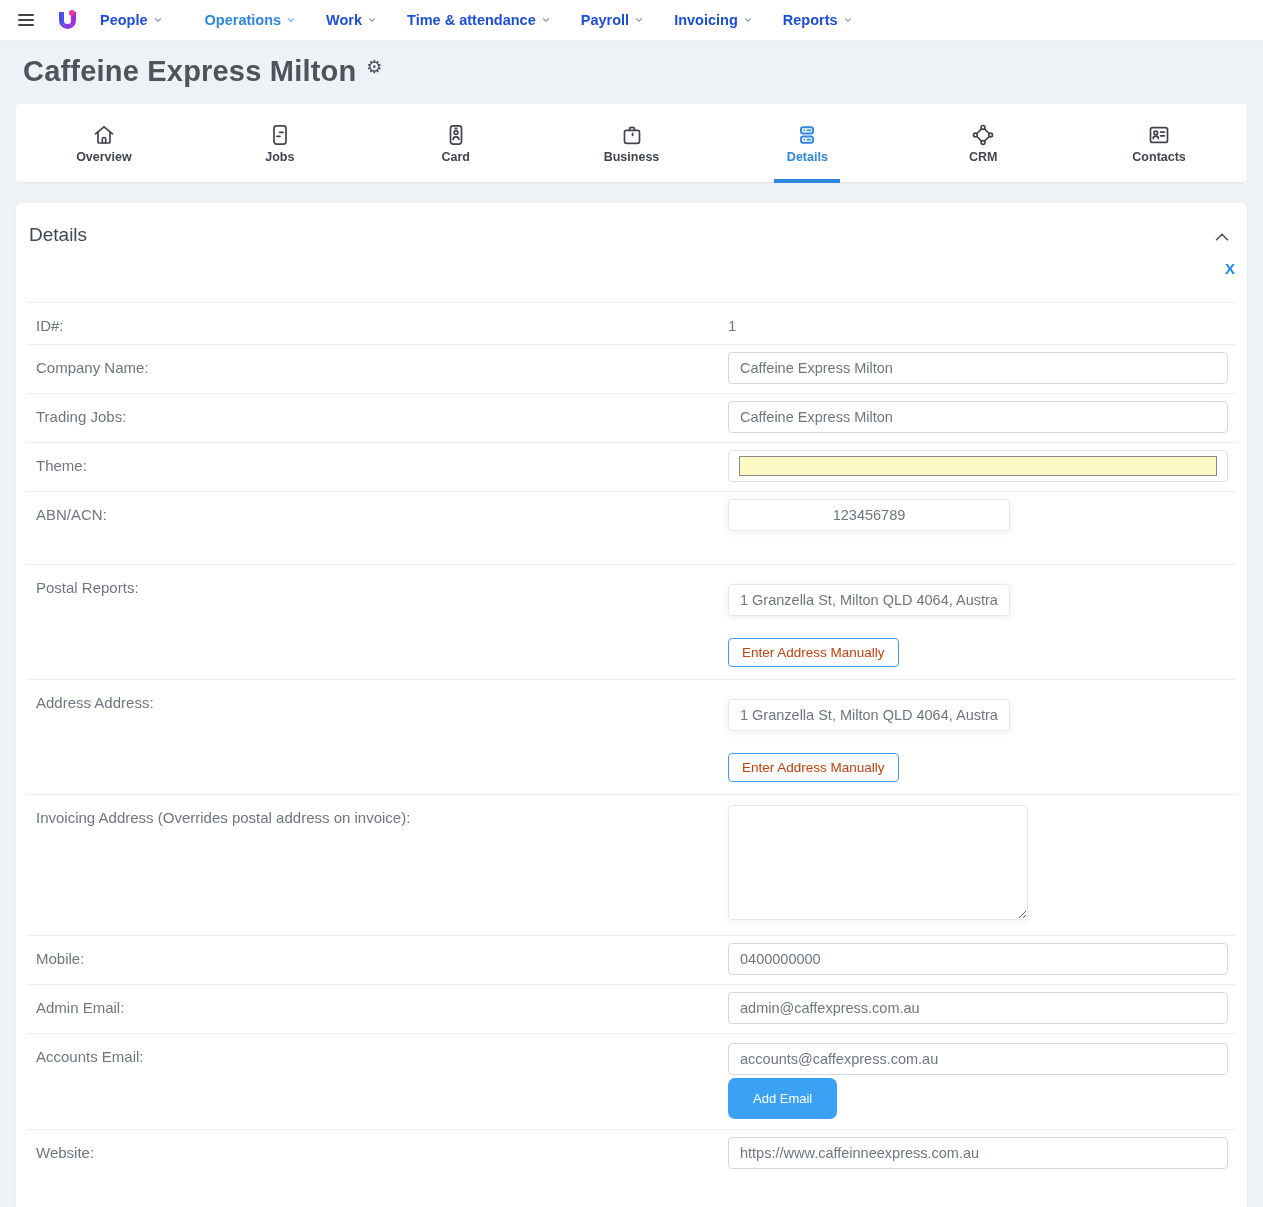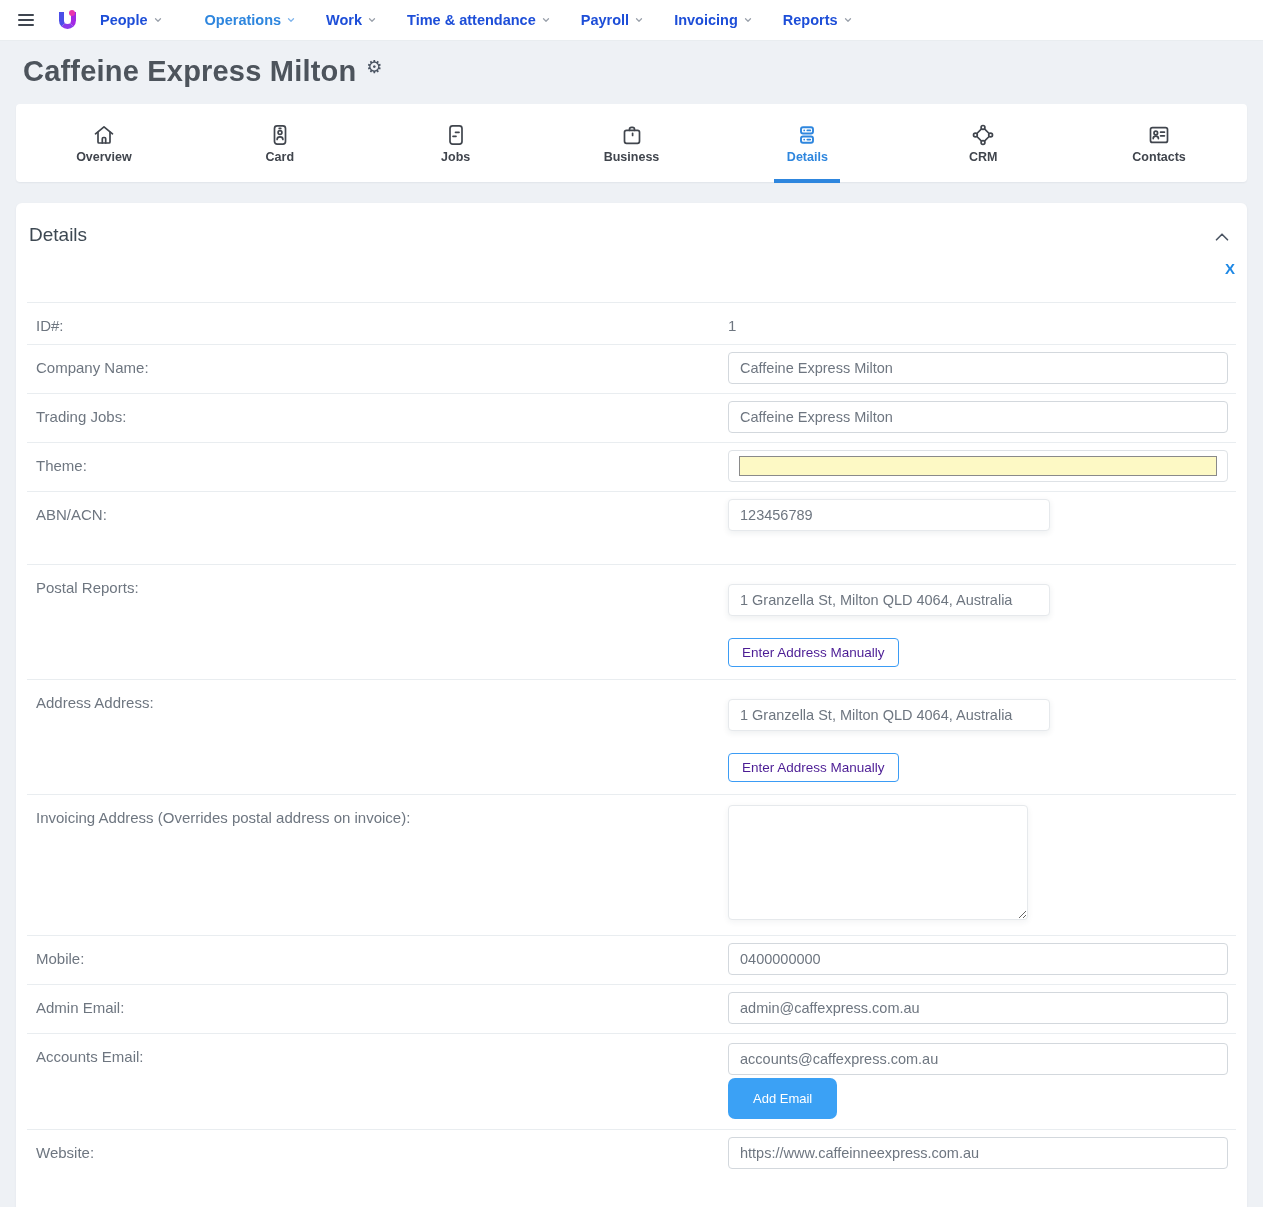--- a/index.html
+++ b/index.html
@@ -52,31 +52,31 @@
 
   .rows { margin:16px 11px; }
   .frow { display:flex; border-top:1px solid #e9edf0; }
   .flabel { flex:0 0 701px; padding:14px 0 0 9px; font-size:15px; color:#6e7680; }
   .fcontrol { flex:1; padding:7px 9px 9px 0; }
 
   input.inp, textarea.inp {
     height:32px; width:500px; border:1px solid #d3d8dd; border-radius:4px;
     padding:0 11px; font-size:14.5px; color:#6e7680; background:#fff;
     font-family:"Liberation Sans", sans-serif; outline:none; }
-  .inp.narrow { width:322px; border-color:#e6e9ec; box-shadow:0 2px 6px rgba(30,45,60,0.08); }
+  .inp.narrow { width:282px; border-color:#e6e9ec; box-shadow:0 2px 6px rgba(30,45,60,0.08);text-align:center; }
   textarea.inp { width:300px; height:115px; padding:6px 11px; resize:both;
                  border-color:#e6e9ec; box-shadow:0 2px 6px rgba(30,45,60,0.06); }
   .static-val { font-size:15px; color:#6e7680; padding-top:7px; display:inline-block; }
 
   .theme-wrap { width:500px; height:32px; border:1px solid #dee2e6; border-radius:4px;
                 background:#fff; display:flex; align-items:center; padding:0 10px; cursor:pointer; }
   .theme-swatch { flex:1; height:20px; background:#fdf9c5; border:1px solid #8a8a8a; }
 
   .btn-outline { display:inline-block; margin-top:22px; background:#fff; border:1px solid #3b9cf5;
-                 color:#4c1d95; font-size:13.5px; font-weight:500; border-radius:4px;
+                 color:#c2410c; font-size:13.5px; font-weight:500; border-radius:4px;
                  padding:6px 13px; cursor:pointer; font-family:"Liberation Sans", sans-serif; }
   .btn-primary { display:inline-block; margin-top:3px; background:#3ba1f5; border:none; color:#ffffff;
                  font-size:13px; font-weight:500; border-radius:7px; padding:13px 25px;
                  cursor:pointer; font-family:"Liberation Sans", sans-serif; }
 
   .pad-address { padding-top:19px; padding-bottom:12px; }
   .pad-abn { padding-bottom:33px; }
   .pad-textarea { padding-top:10px; padding-bottom:11px; }
   .pad-accounts { padding-top:9px; padding-bottom:10px; }
 </style>
@@ -145,34 +145,34 @@
   <div class="tab">
     <svg width="24" height="24" viewBox="0 0 24 24" fill="none" stroke="currentColor" stroke-width="1.7" stroke-linecap="round" stroke-linejoin="round">
       <path d="M3.5 10.8 L12 3.8 L20.5 10.8"></path>
         <path d="M6 9.3 V19 q0 1 1 1 h10 q1 0 1-1 V9.3"></path>
         <path d="M10.3 20 v-4.3 q0-1.2 1.2-1.2 h1 q1.2 0 1.2 1.2 V20"></path>
     </svg>
     <span class="tab-label">Overview</span>
   </div>
   <div class="tab">
     <svg width="24" height="24" viewBox="0 0 24 24" fill="none" stroke="currentColor" stroke-width="1.7" stroke-linecap="round" stroke-linejoin="round">
+      <rect x="6" y="2.8" width="12" height="18.4" rx="2.6"></rect>
+        <line x1="11.5" y1="9.3" x2="15" y2="9.3"></line>
+        <line x1="9" y1="13.3" x2="12" y2="13.3"></line>
+    </svg>
+    <span class="tab-label">Jobs</span>
+  </div>
+  <div class="tab">
+    <svg width="24" height="24" viewBox="0 0 24 24" fill="none" stroke="currentColor" stroke-width="1.7" stroke-linecap="round" stroke-linejoin="round">
       <rect x="6.5" y="2.8" width="11" height="18.4" rx="2.6"></rect>
         <circle cx="12" cy="9.6" r="1.9"></circle>
         <path d="M9.1 16.4 q0-2.6 2.9-2.6 q2.9 0 2.9 2.6"></path>
         <line x1="11.2" y1="5.4" x2="12.8" y2="5.4"></line>
     </svg>
     <span class="tab-label">Card</span>
-  </div>
-  <div class="tab">
-    <svg width="24" height="24" viewBox="0 0 24 24" fill="none" stroke="currentColor" stroke-width="1.7" stroke-linecap="round" stroke-linejoin="round">
-      <rect x="6" y="2.8" width="12" height="18.4" rx="2.6"></rect>
-        <line x1="11.5" y1="9.3" x2="15" y2="9.3"></line>
-        <line x1="9" y1="13.3" x2="12" y2="13.3"></line>
-    </svg>
-    <span class="tab-label">Jobs</span>
   </div>
   <div class="tab">
     <svg width="24" height="24" viewBox="0 0 24 24" fill="none" stroke="currentColor" stroke-width="1.7" stroke-linecap="round" stroke-linejoin="round">
       <rect x="4.5" y="7.3" width="15" height="13" rx="2"></rect>
         <path d="M9.5 7.3 V6.4 q0-2 2-2 h1 q2 0 2 2 v0.9"></path>
         <line x1="12.6" y1="10.4" x2="12.6" y2="12.4"></line>
     </svg>
     <span class="tab-label">Business</span>
   </div>
   <div class="tab active">

